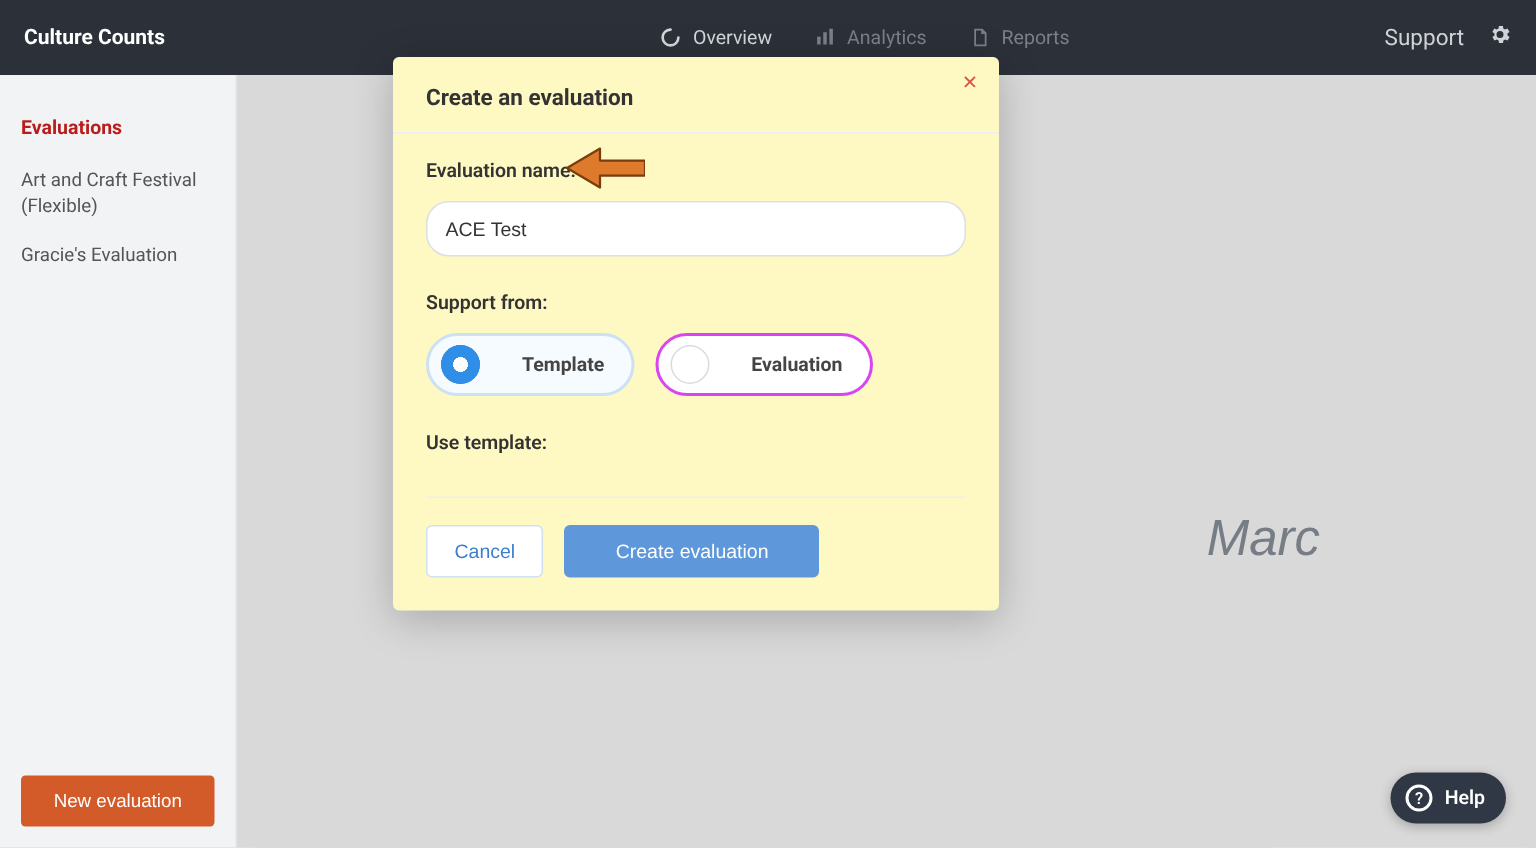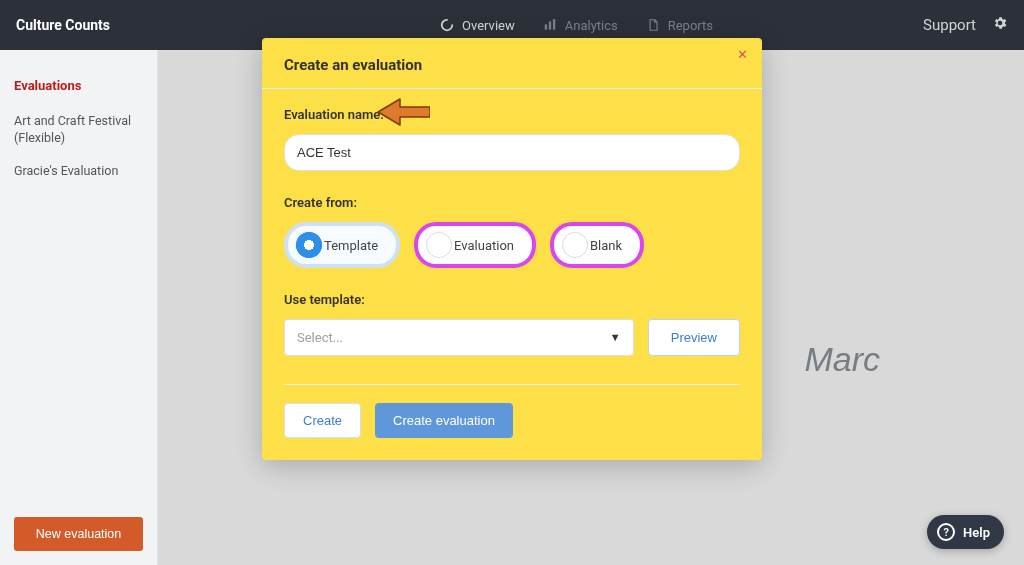--- a/index.html
+++ b/index.html
@@ -43,21 +43,21 @@
     position:absolute; right:144px; top:290px; font-style: italic; color:#707880;
     font-size: 34px; font-family: Liberation Sans, sans-serif;
   }
 
   
   .backdrop {
     position:absolute; left:158px; top:50px; right:0; bottom:0;
     background: rgba(150,150,150,0.18);
   }
   .modal {
-    position:absolute; left:262px; top:38px; width:500px; background:#fde047;
+    position:absolute; left:262px; top:38px; width:404px; background:#fef9c3;
     border-radius:4px; box-shadow: 0 6px 28px rgba(0,0,0,0.22);
     overflow:visible;
   }
   .modal-header {
     padding: 18px 22px 14px; border-bottom:1px solid #eceef0; position:relative;
   }
   .modal-title { font-weight:700; font-size:15px; color:#333; }
   .modal-close {
     position:absolute; top:10px; right:14px; color:#d9534f; font-size:13px;
     cursor:pointer; background:none; border:none; line-height:1;
@@ -69,23 +69,24 @@
     position:absolute; left:90px; top:-10px; pointer-events:none;
   }
   .text-input {
     width:100%; border:1px solid #dcdfe3; border-radius:15px; padding:10px 12px;
     font-size:13px; color:#333;
   }
   .section-gap { height:24px; }
 
   .option-row { display:flex; gap:14px; }
   .option-chip {
-    display:flex; align-items:center; gap:2px; border:4px solid #d946ef;
+    display:flex; align-items:center; gap:28px; border:2px solid #d946ef;
     border-radius:22px; padding:6px 18px 6px 8px; cursor:pointer; font-size:13px; color:#444;
     background:#fff;
+    font-weight:bold;
   }
   .option-chip .radio {
     width:26px; height:26px; border-radius:50%; border:1px solid #d8dce0;
     display:flex; align-items:center; justify-content:center; background:#fff;
   }
   .option-chip.selected { border-color:#cde0f4; background:#f6fbff; }
   .option-chip.selected .radio { border:none; }
   .radio-inner-sel {
     width:26px; height:26px; border-radius:50%;
     background: radial-gradient(circle, #fff 0 5px, #2f8ee8 5px 13px, transparent 13px);
@@ -106,21 +107,21 @@
 
   .modal-divider { border:none; border-top:1px solid #eceef0; margin:28px 0 18px; }
 
   .modal-footer { padding: 0 22px 22px; display:flex; gap:14px; }
   .btn-cancel {
     border:1px solid #cfe0f3; color:#3a7fd0; background:#fff; border-radius:4px;
     padding:9px 18px; font-size:13px; cursor:pointer;
   }
   .btn-primary {
     background:#5f97db; color:#fff; border:none; border-radius:4px;
-    padding:9px 18px; font-size:13px; cursor:pointer;
+    padding:9px 34px; font-size:13px; cursor:pointer;
   }
 
   
   .help-pill {
     position:absolute; right:20px; bottom:16px; background:#2f3844; color:#fff;
     font-weight:600; font-size:13px; padding:8px 14px 8px 10px; border-radius:20px;
     display:flex; align-items:center; gap:8px; cursor:pointer;
     box-shadow: 0 2px 8px rgba(0,0,0,0.25);
   }
   .help-pill .help-icon {
@@ -201,54 +202,43 @@
           <g fill="#dd7a2b" stroke="#7a3d10" stroke-width="1.5" stroke-linejoin="round">
             <path d="M56 10 L26 10 L26 2 L4 15 L26 28 L26 20 L56 20 Z"></path>
           </g>
         </svg>
       </span>
       <input class="text-input" type="text" value="ACE Test" style="">
     </div>
 
     <div class="section-gap"></div>
 
-    <label class="field-label">Create from:</label>
+    <label class="field-label">Support from:</label>
     <div class="option-row">
       <div class="option-chip selected">
         <span class="radio">
             <span class="radio-inner-sel"></span>
           </span>
         <span>Template</span>
       </div>
       <div class="option-chip">
         <span class="radio"></span>
         <span>Evaluation</span>
       </div>
-      <div class="option-chip">
-        <span class="radio"></span>
-        <span>Blank</span>
-      </div>
     </div>
 
     <div class="section-gap"></div>
 
     <label class="field-label">Use template:</label>
-    <div class="select-row">
-      <div class="select-box">
-        <span>Select...</span>
-        <span class="caret">▼</span>
-      </div>
-      <button class="preview-btn">Preview</button>
-    </div>
 
     <hr class="modal-divider">
   </div>
 
   <div class="modal-footer">
-    <button class="btn-cancel">Create</button>
+    <button class="btn-cancel">Cancel</button>
     <button class="btn-primary">Create evaluation</button>
   </div>
 </div>
 
 <div class="help-pill">
   <span class="help-icon">?</span>
   <span>Help</span>
 </div>
 
 </body></html>

